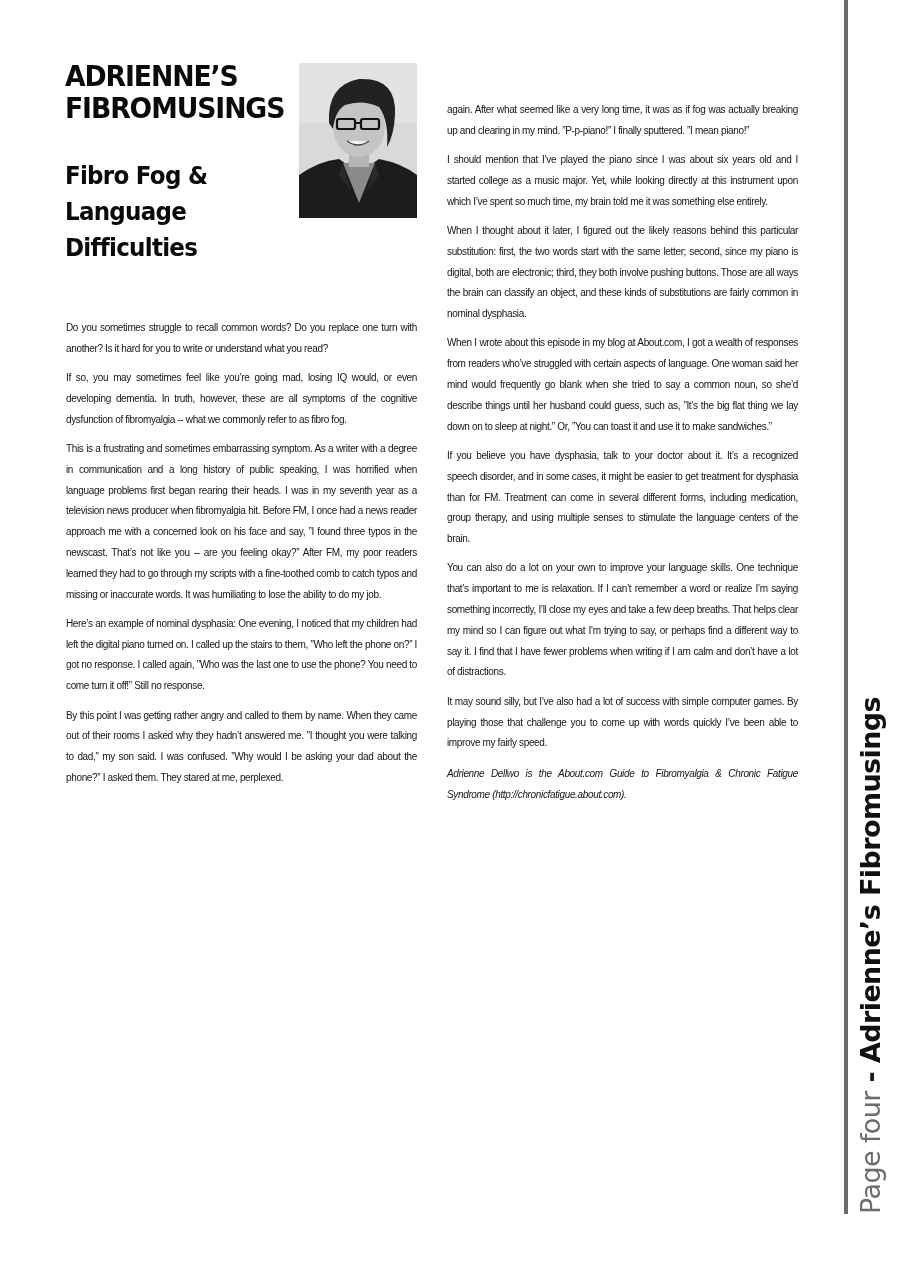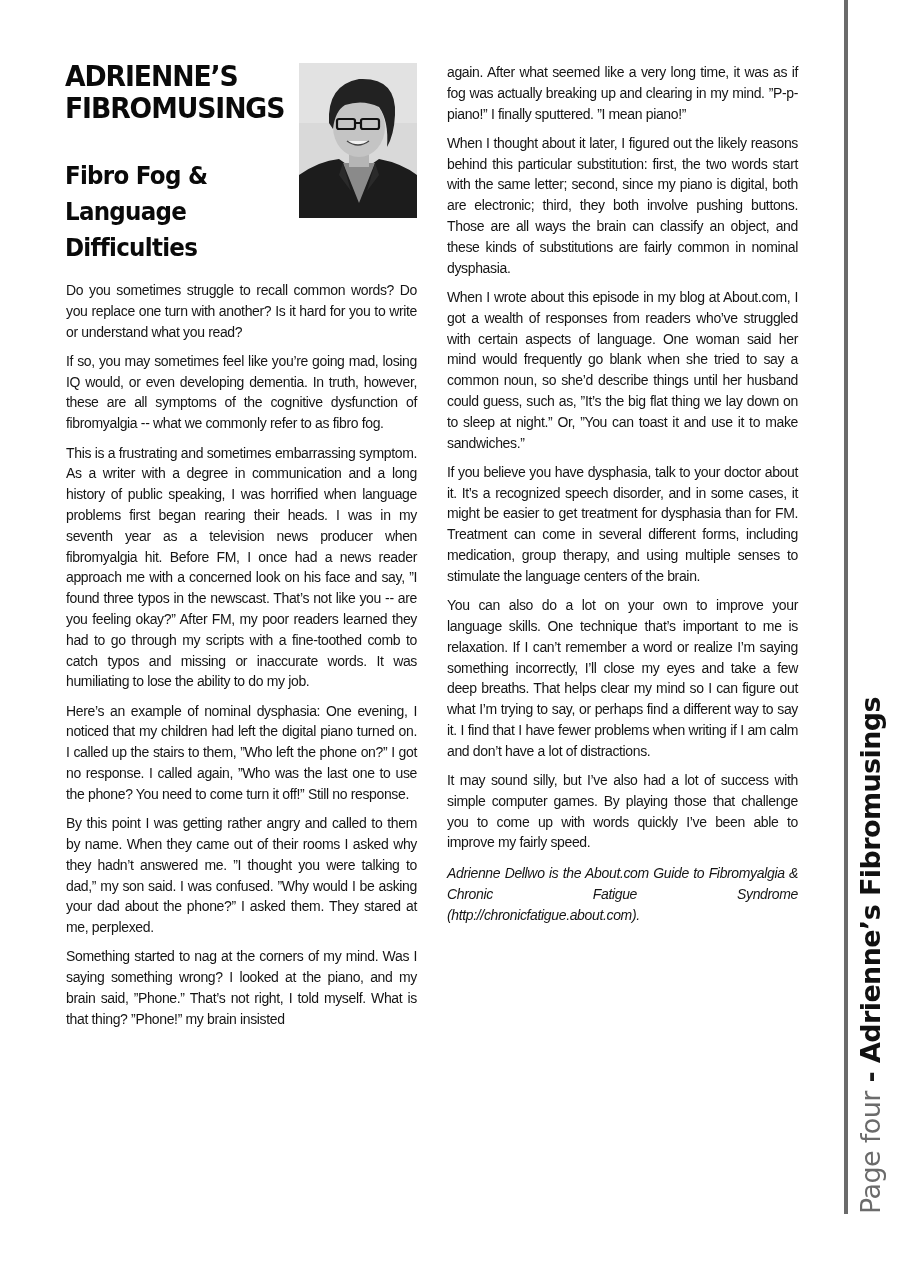--- a/index.html
+++ b/index.html
@@ -16,22 +16,22 @@
   .article-title { position: absolute; left: 62px; top: 158px; width: 200px;
                    font-family: "DejaVu Sans", sans-serif; font-weight: bold;
                    font-size: 25px; line-height: 36px; letter-spacing: -0.8px;
                    color: #0a0a0a; transform: scaleX(0.92); transform-origin: left top; }
   .article-title div { white-space: nowrap; }
 
   .photo { position: absolute; left: 296px; top: 63px; width: 118px; height: 155px;
            background: #dcdcdc; overflow: hidden; }
 
   .col { position: absolute; font-family: "Liberation Sans", sans-serif;
-         font-size: 14px; line-height: 20.8px; text-align: justify; color: #151515;
-         letter-spacing: -0.35px; }
+         font-size: 10px; line-height: 20.8px; text-align: justify; color: #151515;
+         letter-spacing: -0.35px; margin-top: 38px; }
   .col p { margin: 0 0 8.5px 0; }
   .col-left { left: 63px; top: 280px; width: 351px; }
   .col-right { left: 444px; top: 62px; width: 351px; }
   .col p.sig { font-style: italic; margin-top: 10px; }
 
   .side-rule { position: absolute; left: 841px; top: 0; width: 4px; height: 1214px;
                background: #6b6b6b; }
   .side-label { position: absolute; left: 851px; top: 1214px;
                 transform-origin: left top; transform: rotate(-90deg);
                 white-space: nowrap; font-family: "DejaVu Sans", sans-serif;
@@ -79,25 +79,25 @@
       <path d="M48 78 Q59 86 70 78" fill="#f2f2f2" stroke="#444" stroke-width="1.5"></path>
     </svg>
   </div>
 
   <div class="col col-left">
     <p>Do you sometimes struggle to recall common words? Do you replace one turn with another?  Is it hard for you to write or understand what you read?</p>
     <p>If so, you may sometimes feel like you’re going mad, losing IQ would, or even developing dementia.  In truth, however, these are all symptoms of the cognitive dysfunction of fibromyalgia -- what we commonly refer to as fibro fog.</p>
     <p>This is a frustrating and sometimes embarrassing symptom.  As a writer with a degree in communication and a long history of public speaking, I was horrified when language problems first began rearing their heads.  I was in my seventh year as a television news producer when fibromyalgia hit.  Before FM, I once had a news reader approach me with a concerned look on his face and say, ”I found three typos in the newscast. That’s not like you -- are you feeling okay?”  After FM, my poor readers learned they had to go through my scripts with a fine-toothed comb to catch typos and missing or inaccurate words.  It was humiliating to lose the ability to do my job.</p>
     <p>Here’s an example of nominal dysphasia: One evening, I noticed that my children had left the digital piano turned on.  I called up the stairs to them, ”Who left the phone on?”  I got no response.  I called again, ”Who was the last one to use the phone?  You need to come turn it off!”  Still no response.</p>
     <p>By this point I was getting rather angry and called to them by name.  When they came out of their rooms I asked why they hadn’t answered me.  ”I thought you were talking to dad,” my son said.  I was confused. ”Why would I be asking your dad about the phone?” I asked them.  They stared at me, perplexed.</p>
-    <p>Something started to nag at the corners of my mind. Was I saying something wrong?  I looked at the piano, and my brain said, ”Phone.”  That’s not right, I told myself.  What is that thing?  ”Phone!” my brain insisted</p>
   </div>
 
   <div class="col col-right">
     <p>again.  After what seemed like a very long time, it was as if fog was actually breaking up and clearing in my mind.  ”P-p-piano!” I finally sputtered.  ”I mean piano!”</p>
+    <p>I should mention that I’ve played the piano since I was about six years old and I started college as a music major.  Yet, while looking directly at this instrument upon which I’ve spent so much time, my brain told me it was something else entirely.</p>
     <p>When I thought about it later, I figured out the likely reasons behind this particular substitution: first, the two words start with the same letter; second, since my piano is digital, both are electronic; third, they both involve pushing buttons.  Those are all ways the brain can classify an object, and these kinds of substitutions are fairly common in nominal dysphasia.</p>
     <p>When I wrote about this episode in my blog at About.com, I got a wealth of responses from readers who’ve struggled with certain aspects of language.  One woman said her mind would frequently go blank when she tried to say a common noun, so she’d describe things until her husband could guess, such as, ”It’s the big flat thing we lay down on to sleep at night.”  Or, ”You can toast it and use it to make sandwiches.”</p>
     <p>If you believe you have dysphasia, talk to your doctor about it.  It’s a recognized speech disorder, and in some cases, it might be easier to get treatment for dysphasia than for FM.  Treatment can come in several different forms, including medication, group therapy, and using multiple senses to stimulate the language centers of the brain.</p>
     <p>You can also do a lot on your own to improve your language skills.  One technique that’s important to me is relaxation.  If I can’t remember a word or realize I’m saying something incorrectly, I’ll close my eyes and take a few deep breaths.  That helps clear my mind so I can figure out what I’m trying to say, or perhaps find a different way to say it.  I find that I have fewer problems when writing if I am calm and don’t have a lot of distractions.</p>
     <p>It may sound silly, but I’ve also had a lot of success with simple computer games.  By playing those that challenge you to come up with words quickly I’ve been able to improve my fairly speed.</p>
     <p class="sig">Adrienne Dellwo is the About.com Guide to Fibromyalgia &amp; Chronic Fatigue Syndrome (http://chronicfatigue.about.com).</p>
   </div>
 
   <div class="side-rule"></div>
   <div class="side-label">

